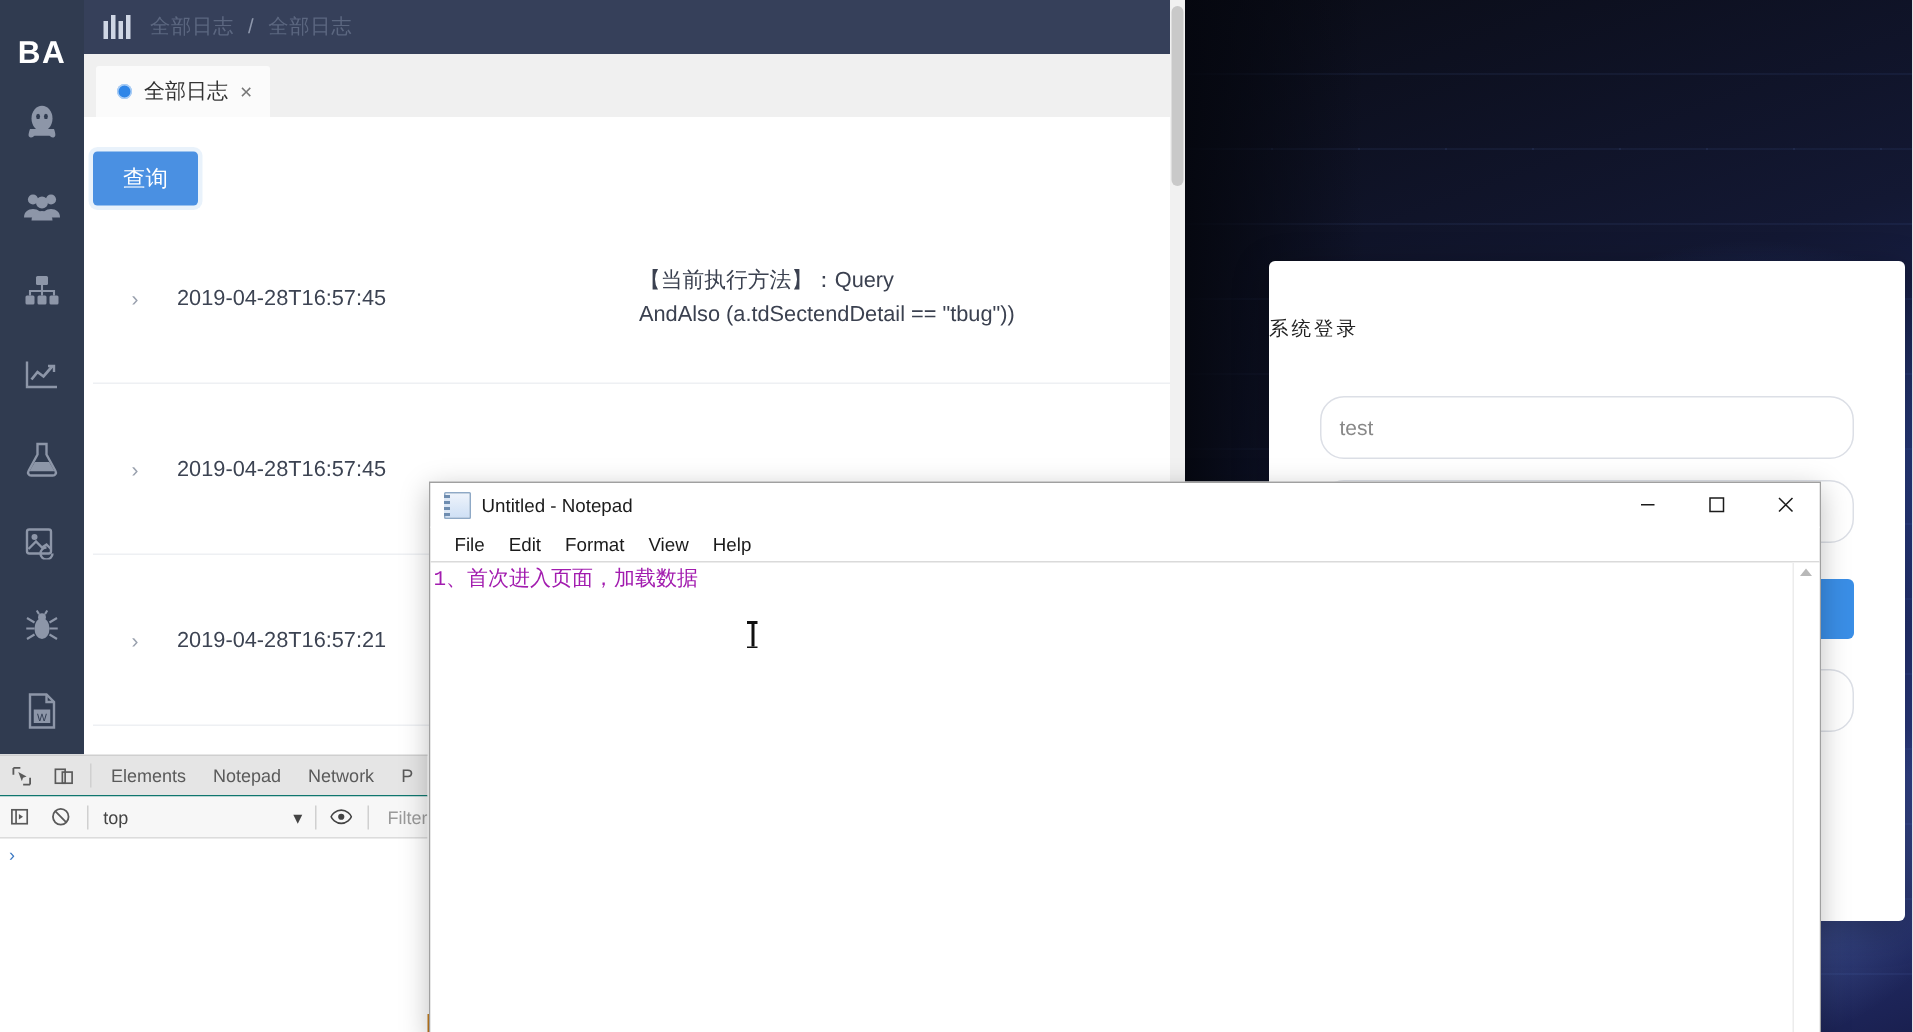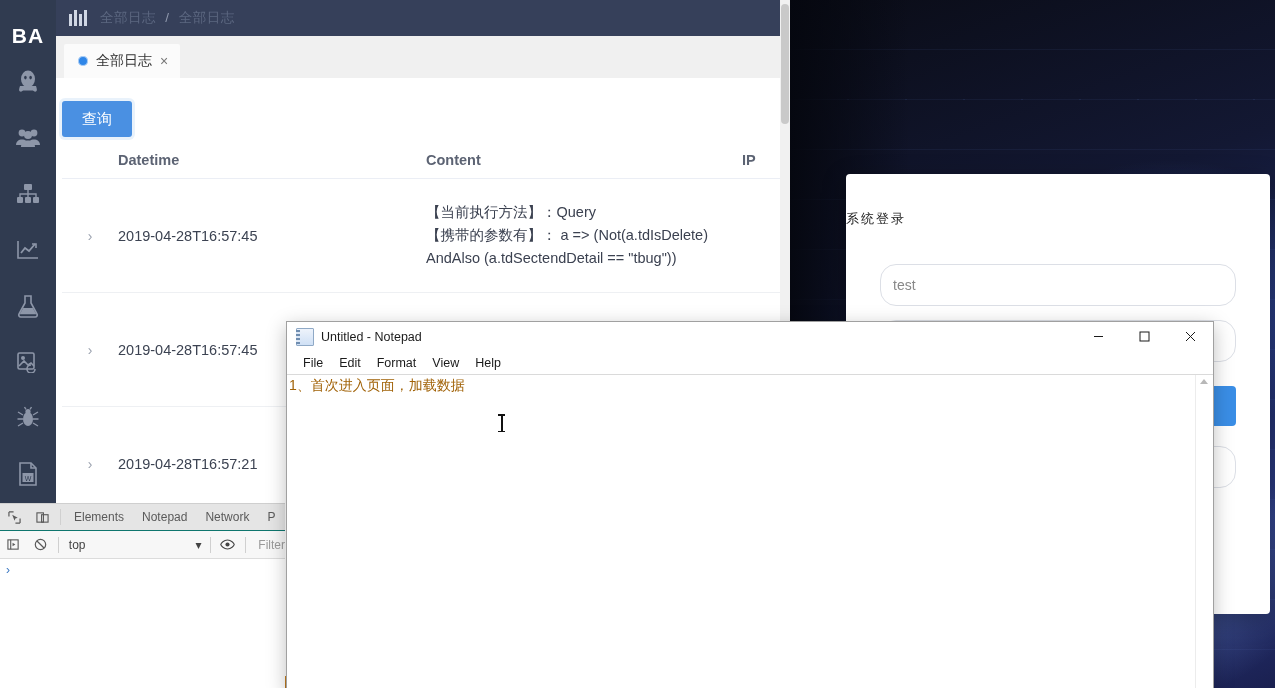--- a/index.html
+++ b/index.html
@@ -306,23 +306,23 @@
   .np-menu span { padding: 0 8px; }
   .np-edit {
     flex: 1;
     position: relative;
     border-top: 1px solid #dadada;
     background:#ffffff;
     overflow:hidden;
   }
   .np-text {
     position:absolute; left: 2px; top: 2px;
-    font-family: Liberation Sans, sans-serif;
+    font-family: Liberation Mono, monospace;
     font-size: 14px;
-    color: #a16207;
+    color: #a21caf;
     white-space: pre;
   }
   .np-scroll {
     position:absolute; right:0; top:0; width: 17px; height: 100%;
     background:#ffffff;
     border-left: 1px solid #ececec;
   }
   .np-scroll .arrow-up {
     position:absolute; top: 4px; left: 4px;
     width:0;height:0;
@@ -477,33 +477,26 @@
         <span class="dot"></span>
         <span>全部日志</span>
         <span class="tab-close">×</span>
       </div>
     </div>
 
     <div class="app-body">
       <button class="query-btn">查询</button>
 
       <div class="log-table">
-        <div class="th-row">
-          <div class="c-exp"></div>
-          <div class="c-date">Datetime</div>
-          <div class="c-content">Content</div>
-          <div class="c-ip">IP</div>
-        </div>
 
         <div class="tr-row">
           <div class="c-exp">›</div>
           <div class="c-date">2019-04-28T16:57:45</div>
           <div class="c-content content-cell">
             <div>【当前执行方法】：Query</div>
-            <div>【携带的参数有】： a =&gt; (Not(a.tdIsDelete)</div>
             <div>AndAlso (a.tdSectendDetail == "tbug"))</div>
           </div>
           <div class="c-ip"></div>
         </div>
 
         <div class="tr-row">
           <div class="c-exp">›</div>
           <div class="c-date">2019-04-28T16:57:45</div>
           <div class="c-content content-cell"></div>
           <div class="c-ip"></div>

